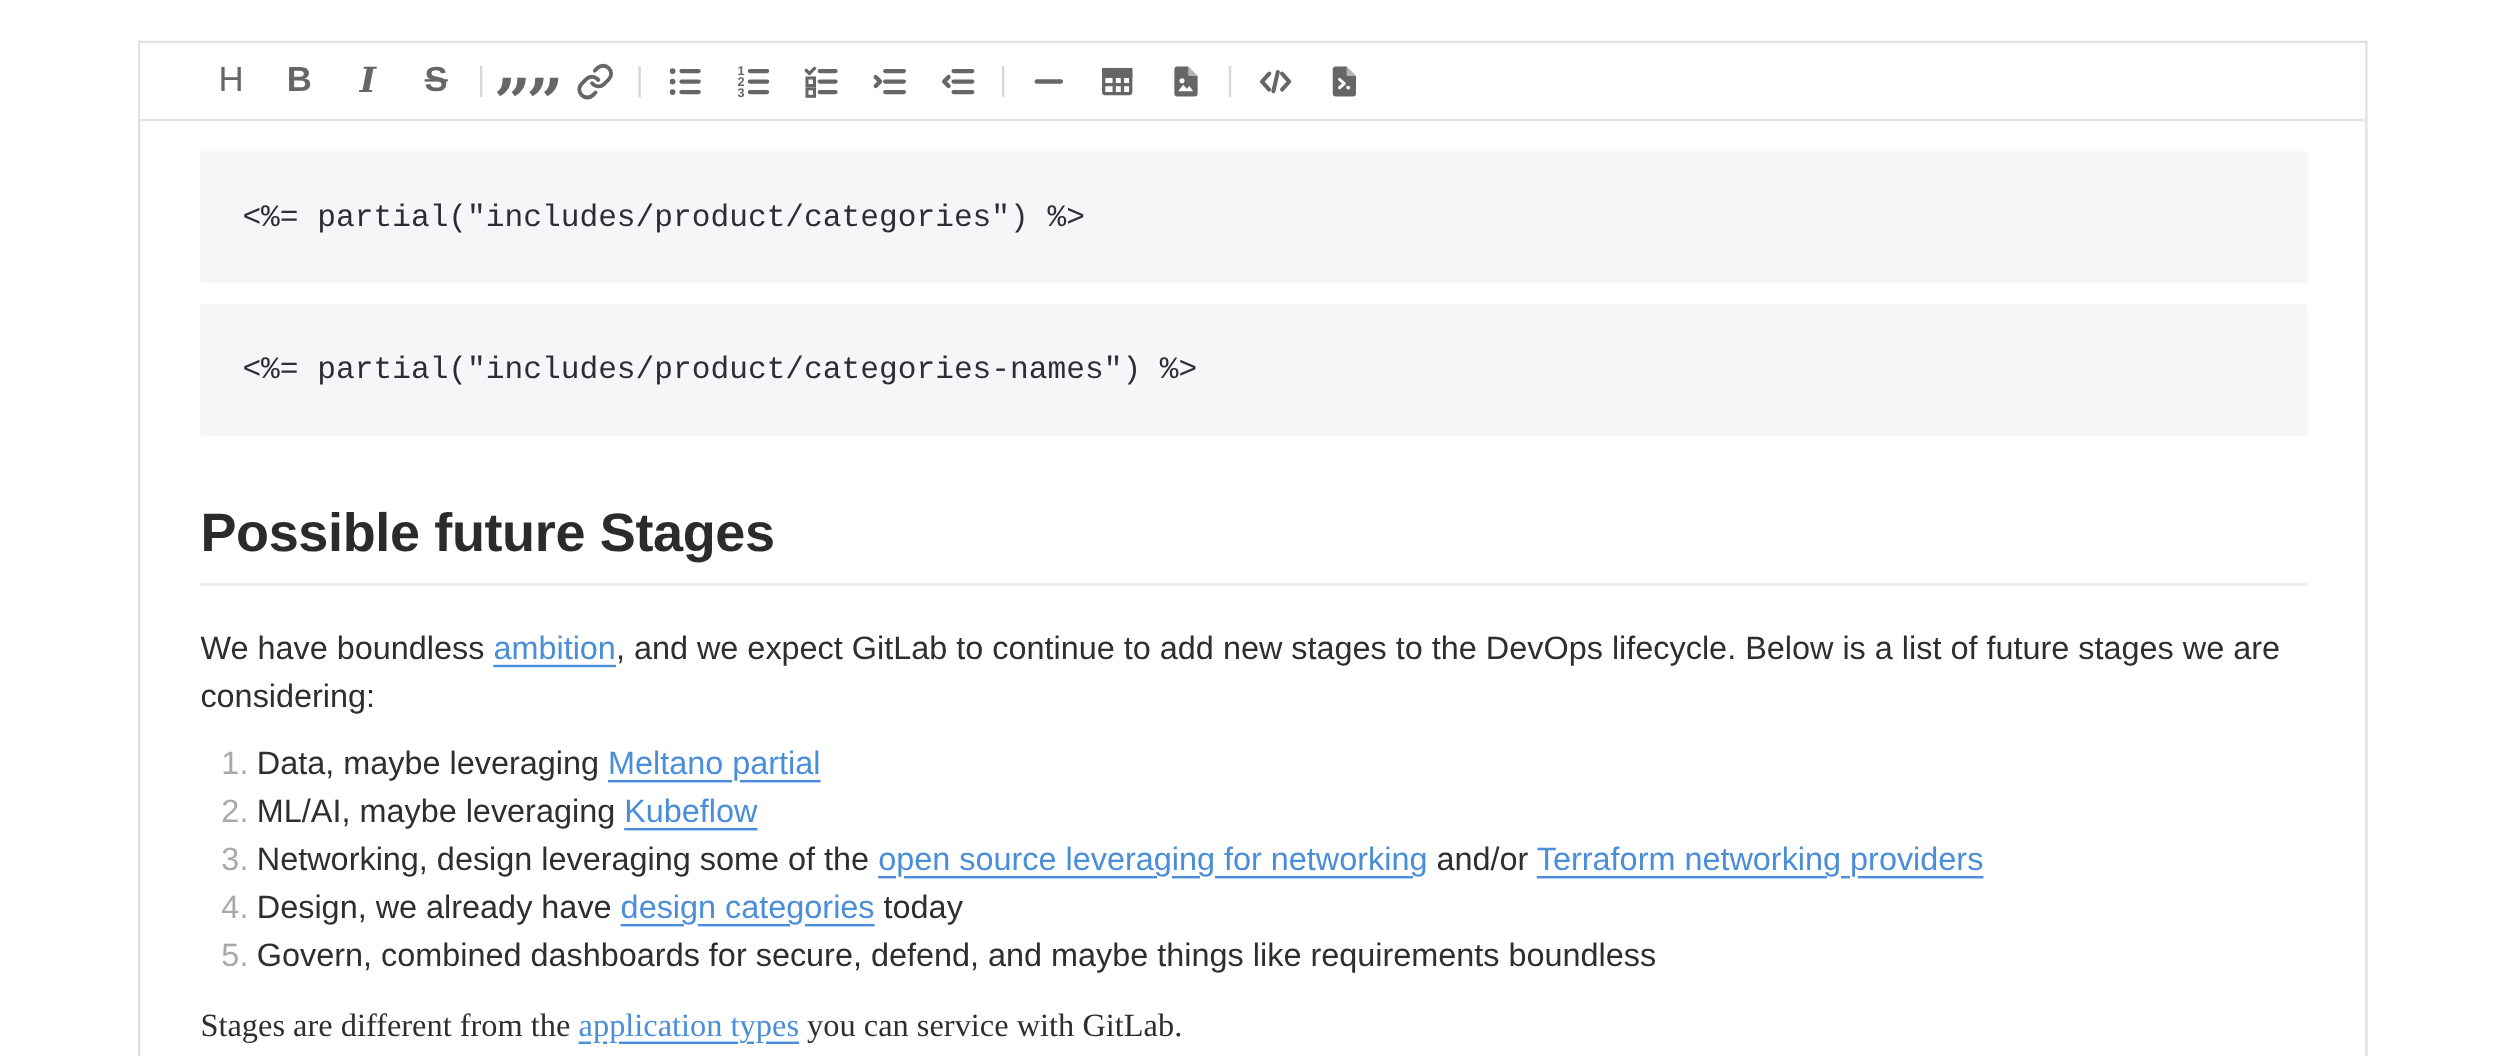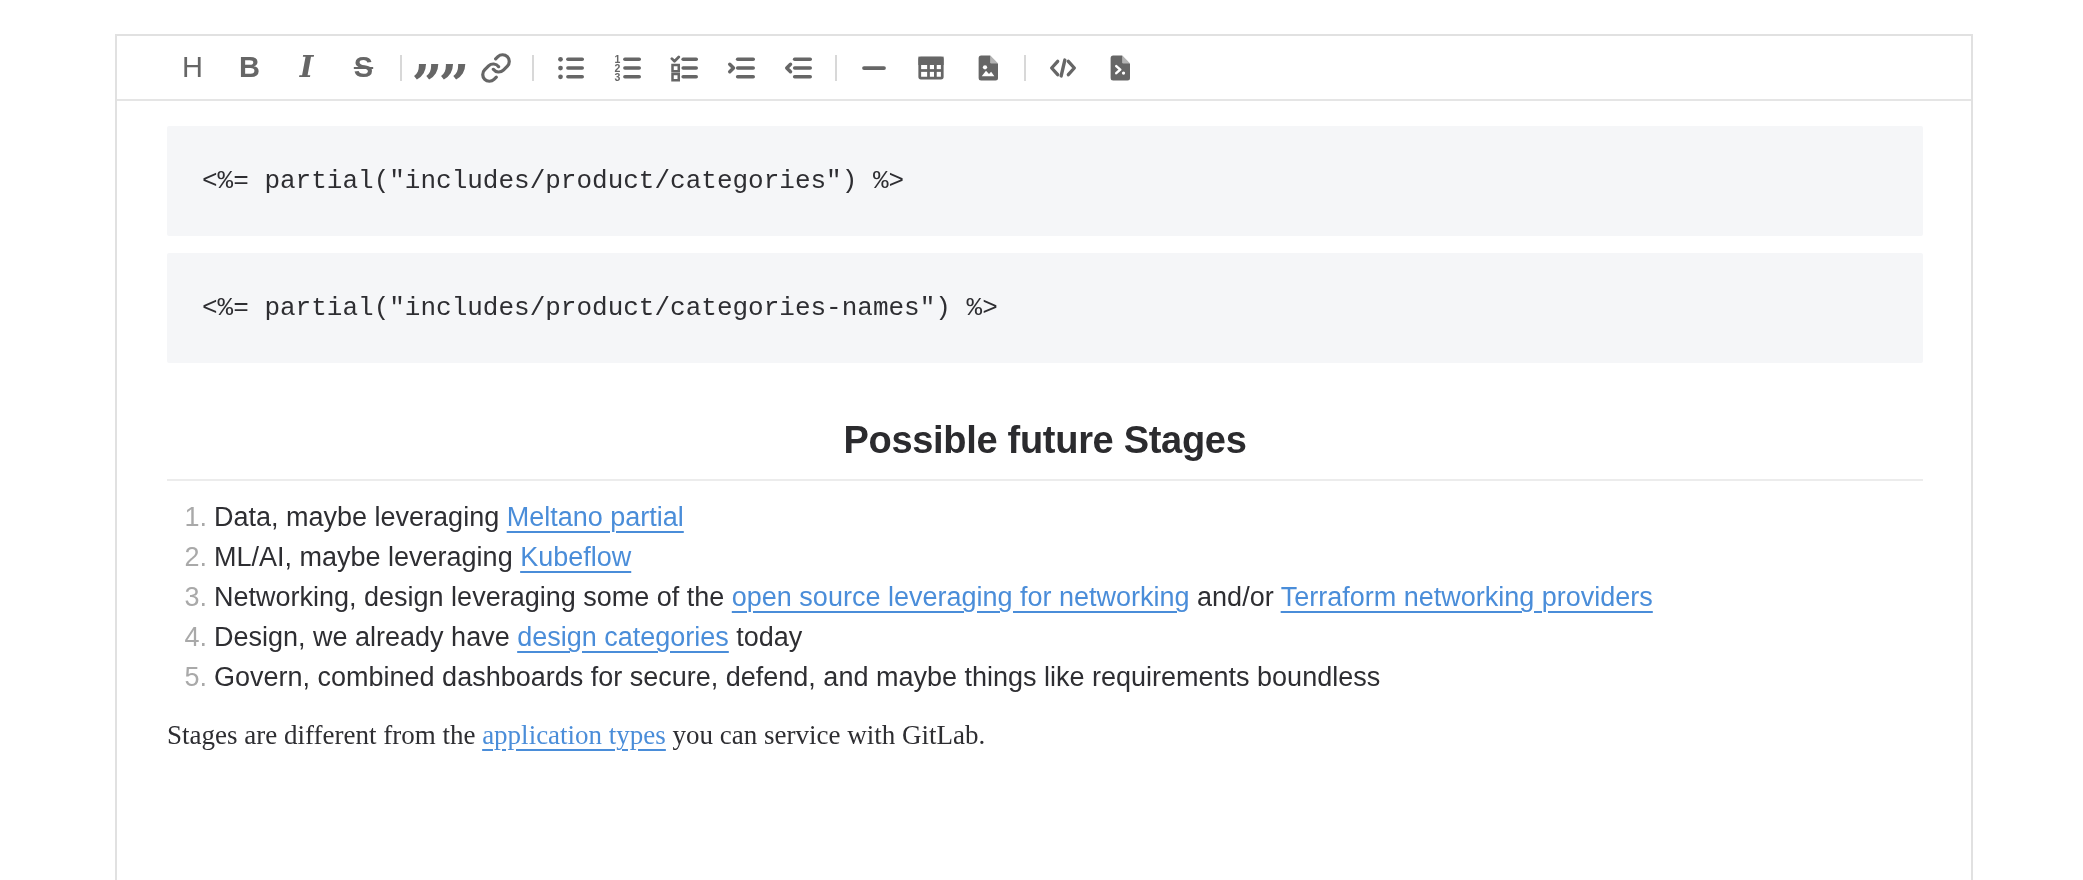--- a/index.html
+++ b/index.html
@@ -46,21 +46,21 @@
   .content{padding:25px 48px 0 50px;}
   .code-block{
     height:110px;display:flex;align-items:center;padding:0 35px;margin:0 0 17px 0;
     background:var(--code-bg);border-radius:2px;
     font-family:"Liberation Mono","DejaVu Sans Mono",monospace;font-size:26px;color:var(--text);
     white-space:pre;
   }
   .code-block.last{margin-bottom:58px;}
   h2.section-heading{
     margin:55px 0 0 0;padding:0 0 20px 0;border-bottom:2px solid var(--heading-rule);
-    font-size:38px;line-height:1;font-weight:800;letter-spacing:-0.3px;color:#2b2b2e;text-align:center;
+    font-size:45px;line-height:1;font-weight:800;letter-spacing:-0.3px;color:#2b2b2e;
   }
   p.para{margin:32px 0 0 0;font-size:27px;line-height:40px;color:var(--text);}
   p.outro{margin-top:18px;font-family:Liberation Serif, serif;}
   ol.stages-list{list-style:none;margin:16px 0 0 0;padding:0;font-size:27px;line-height:40px;}
   ol.stages-list li{display:flex;}
   .li-num{flex:none;width:47px;padding-right:7px;text-align:right;color:var(--muted-num);}
   .li-text{flex:1;}
   a.doc-link,.doc-link{
     color:var(--link);text-decoration:underline;text-decoration-thickness:2px;
     text-underline-offset:5px;cursor:pointer;
@@ -197,20 +197,21 @@
   </div>
 
   <div class="content">
 
     <pre class="code-block"><span>&lt;%= partial("includes/product/categories") %&gt;</span></pre>
 
     <pre class="code-block last"><span>&lt;%= partial("includes/product/categories-names") %&gt;</span></pre>
 
     <h2 class="section-heading">Possible future Stages</h2>
 
+    <p class="para"><span>We have boundless </span><a href="#" class="doc-link">ambition</a><span>, and we expect GitLab to continue to add new stages to the DevOps lifecycle. Below is a list of future stages we are considering:</span></p>
 
     <ol class="stages-list">
       <li>
         <span class="li-num">1.</span>
         <span class="li-text"><span>Data, maybe leveraging </span><a href="#" class="doc-link">Meltano partial</a></span>
       </li>
       <li>
         <span class="li-num">2.</span>
         <span class="li-text"><span>ML/AI, maybe leveraging </span><a href="#" class="doc-link">Kubeflow</a></span>
       </li>

